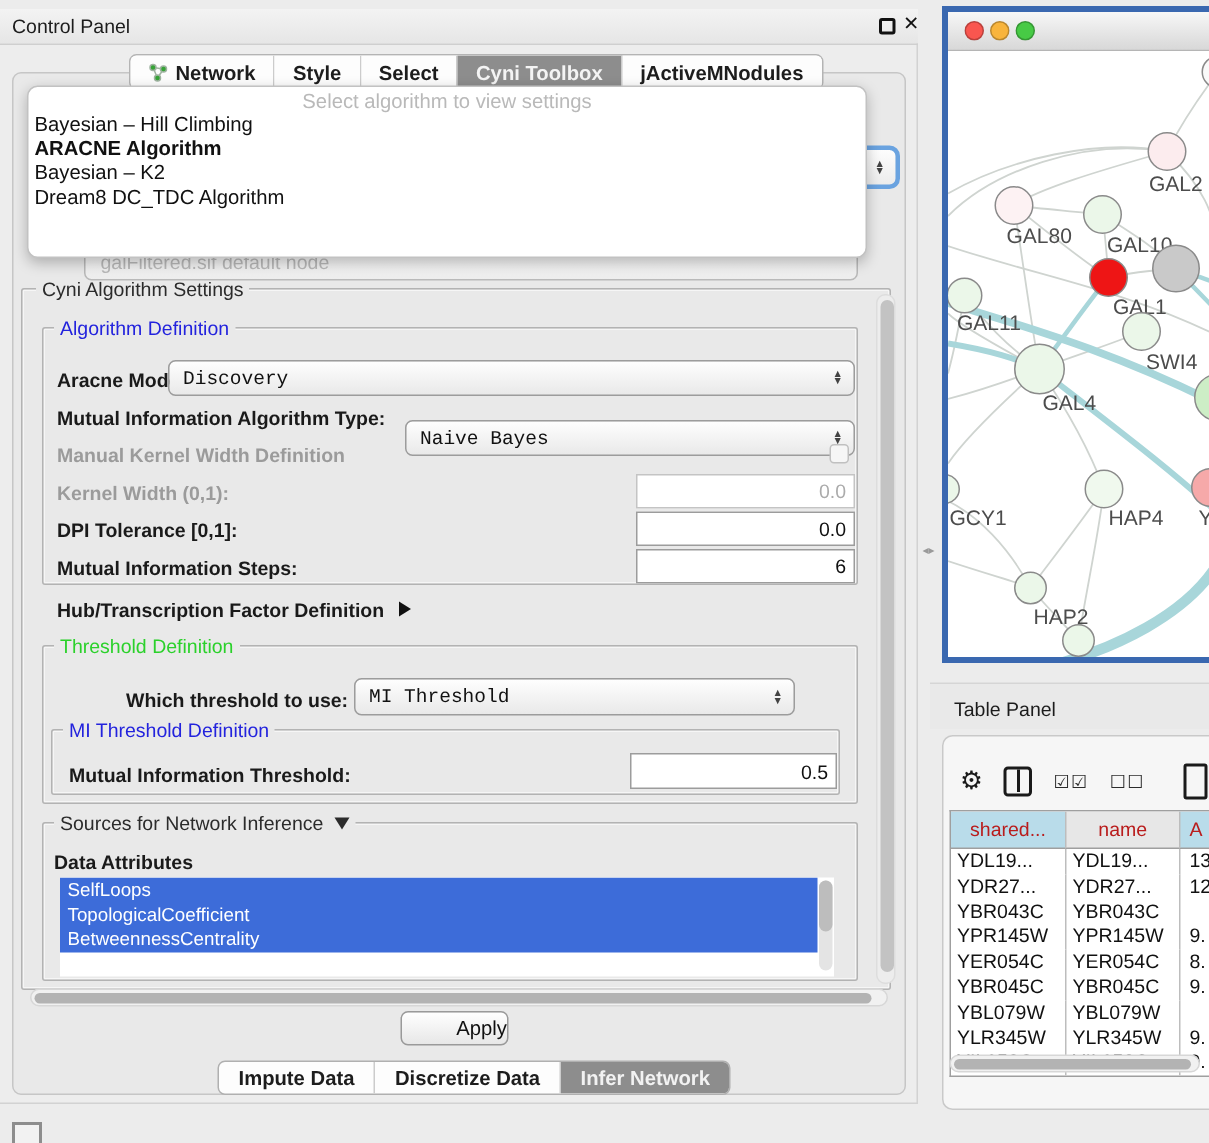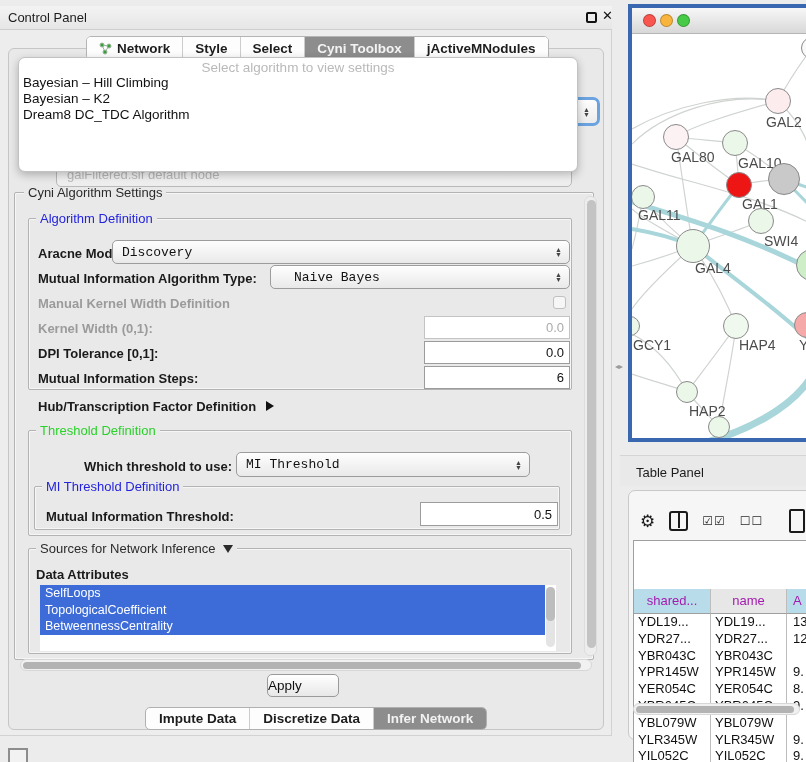--- a/index.html
+++ b/index.html
@@ -82,21 +82,21 @@
   #attr-vscroll { left:546px; top:587px; width:9px; height:60px; background:#e4e4e4; border-radius:5px; }
   #attr-vthumb { left:0; top:0; width:9px; height:34px; background:#bdbdbd; border-radius:5px; }
 
   .hscroll { position:absolute; background:#f1f1f1; border:1px solid #d7d7d7; border-radius:6px; }
   .hthumb  { position:absolute; background:#b3b3b3; border-radius:5px; }
   .vscroll { position:absolute; background:#ededed; border-radius:6px; border:1px solid #dddddd; }
   .vthumb  { position:absolute; background:#c3c3c3; border-radius:6px; }
 
   #apply-btn { left:267px; top:674px; width:72px; height:23px; border:1px solid #9a9a9a;
     border-radius:5px; background:linear-gradient(#ffffff,#e7e7e7); font-size:13.5px;
-    color:#111; text-align:left; line-height:21px; }
+    color:#111; text-align:right; line-height:21px; }
 
   
   #bottom-tabs { left:145px; top:707px; height:23px; display:flex;
     background:#fdfdfd; border:1px solid #b0b0b0; border-radius:5px; overflow:hidden; z-index:5; }
   .btab { display:flex; align-items:center; padding:0 13px; font-size:13.5px; font-weight:bold;
     color:#1d1d1d; border-right:1px solid #cccccc; }
   .btab:last-child { border-right:none; }
   .btab.sel { background:#8d8d8d; color:#f2f2f2; }
 
   #corner-icon { left:8px; top:748px; width:20px; height:16px; border:2px solid #8d8d8d;
@@ -126,22 +126,22 @@
   #gear-ic { font-size:17px; color:#1a1a1a; }
   #cols-ic { width:19px; height:20px; border:2.5px solid #1a1a1a; border-radius:3px; position:relative; }
   #cols-ic:after { content:""; position:absolute; left:6.5px; top:0; width:2.5px; height:15px; background:#1a1a1a; }
   .checks { font-size:12px; color:#2b2b2b; letter-spacing:1px; }
   #doc-ic { width:16px; height:24px; border:2.5px solid #1a1a1a; border-radius:2px; margin-left:12px; }
 
   #yeast-table { left:633px; top:540px; width:173px; background:#fff; border:1px solid #9f9f9f;
     border-right:none; overflow:hidden; }
   .trow { display:flex; }
   .tcell { font-size:13px; color:#111; line-height:16.8px; overflow:hidden; white-space:nowrap; flex:none; }
-  .thead .tcell { line-height:24px; text-align:center; font-size:13px; color:#a21caf;
-    border-bottom:1px solid #9f9f9f;margin-top:48px; }
+  .thead .tcell { line-height:24px; text-align:center; font-size:13px; color:#b91c1c;
+    border-bottom:1px solid #9f9f9f; }
   .c0 { width:76px; padding-left:4px; }
   .c1 { width:76px; padding-left:4px; border-left:1px solid #bdbdbd; }
   .c2 { width:21px; padding-left:6px; border-left:1px solid #bdbdbd; }
   .thead .c0 { background:#b9dcea; padding-left:0; }
   .thead .c1 { background:#e7e7e7; padding-left:0; }
   .thead .c2 { background:#b9dcea; text-align:left; }
 </style>
 </head>
 <body>
 
@@ -192,21 +192,21 @@
 <span class="flabel" style="left:38px; top:246px;">Aracne Mode:</span>
 <div class="combo" style="left:112px; top:240px; width:458px; height:24px;">
   <span class="cval">Discovery</span>
   <span class="spin">
       <span>▲</span>
       <span>▼</span>
     </span>
 </div>
 
 <span class="flabel" style="left:38px; top:271px;">Mutual Information Algorithm Type:</span>
-<div class="combo" style="left:270px; top:265px; width:300px; height:24px;padding-left:14px;">
+<div class="combo" style="left:270px; top:280px; width:300px; height:24px;">
   <span class="cval">Naive Bayes</span>
   <span class="spin">
       <span>▲</span>
       <span>▼</span>
     </span>
 </div>
 
 <span class="flabel dis" style="left:38px; top:296px;">Manual Kernel Width Definition</span>
 <div class="checkbox" style="left:553px; top:296px;"></div>
 
@@ -272,20 +272,21 @@
   <span class="spin">
       <span>▲</span>
       <span>▼</span>
     </span>
 </div>
 <div id="ghost-combo" class="abs">galFiltered.sif default node</div>
 <div id="algo-dropdown" class="abs">
   <div id="algo-placeholder">Select algorithm to view settings</div>
   <div id="dd-items">
       <div class="dd-item">Bayesian – Hill Climbing</div>
+      <div class="dd-item sel">ARACNE Algorithm</div>
       <div class="dd-item">Bayesian – K2</div>
       <div class="dd-item">Dream8 DC_TDC Algorithm</div>
     </div>
 </div>
 
 <div id="net-window" class="abs">
   <div id="net-titlebar" class="abs">
     <span class="tl" style="left: 11px; background: rgb(249, 86, 79);" id="tl-red"></span>
     <span class="tl" style="left: 28px; background: rgb(248, 180, 60);" id="tl-yellow"></span>
     <span class="tl" style="left: 45px; background: rgb(71, 202, 69);" id="tl-green"></span>

